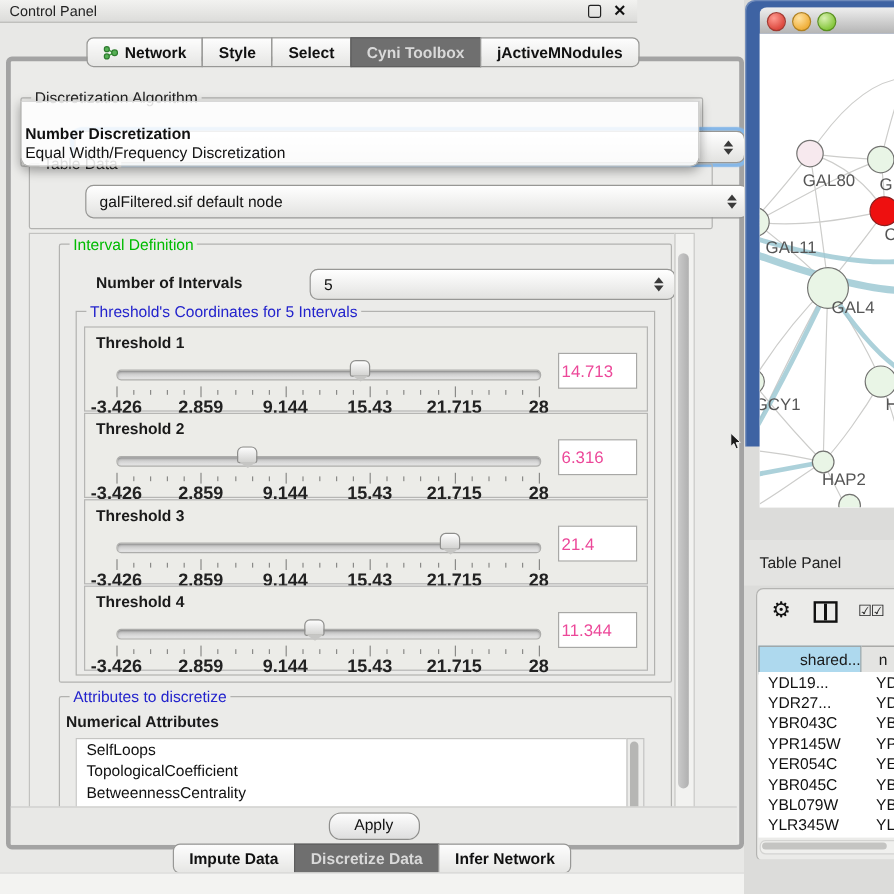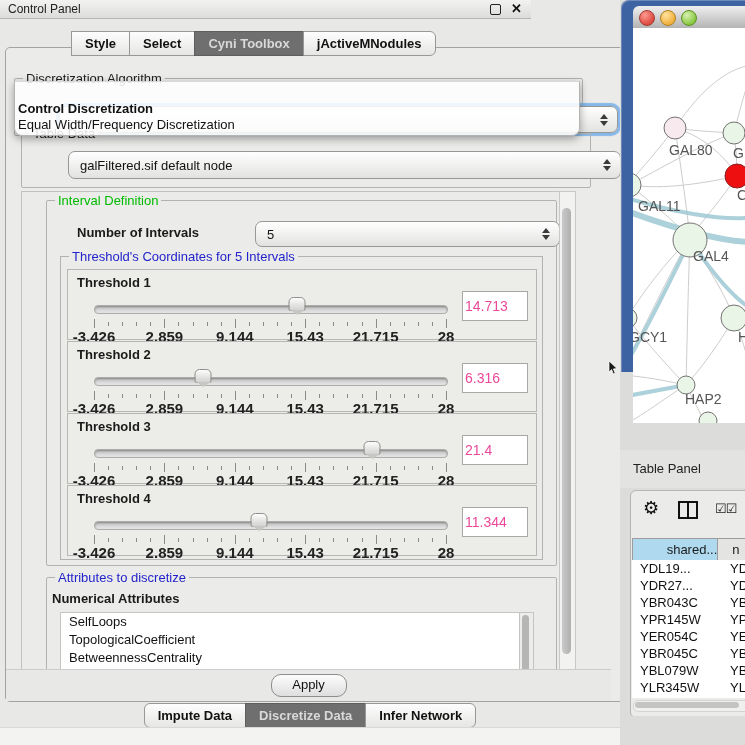--- a/index.html
+++ b/index.html
@@ -19,21 +19,21 @@
   #top-tabs{position:absolute;left:72px;top:31px;height:25px;display:flex;z-index:3;}
   .tab{height:23px;line-height:23px;padding:0 13px;font-size:13px;font-weight:bold;color:#111;
       background:linear-gradient(#fdfdfd,#e6e6e4);border:1px solid #989896;margin-left:-1px;
       display:flex;align-items:center;gap:5px;white-space:nowrap;}
   .tab.first{border-radius:6px 0 0 6px;margin-left:0;}
   .tab.last{border-radius:0 6px 6px 0;}
   .tab.active{background:#6f6f6f;color:#d9d9d9;border-color:#5e5e5e;}
 
   
   #main-panel{position:absolute;left:5px;top:47px;width:607px;height:653px;
-      background:#ebebe9;border:1px solid #a3a3a3;border-radius:5px;padding-left:18px;}
+      background:#ebebe9;border:4px solid #a3a3a3;border-radius:5px;}
 
   .groupbox{position:absolute;border:1px solid #b2b2b0;border-radius:2px;}
   .group-title{position:absolute;top:-8px;left:8px;background:#ebebe9;padding:0 3px;font-size:13px;color:#222;}
   .group-title.green{color:#00bb00;}
   .group-title.blue{color:#2323cc;}
 
   .combo{position:absolute;background:linear-gradient(#ffffff,#e2e2e0);border:1px solid #979795;
       border-radius:7px;font-size:13px;color:#111;margin-left:38px;}
   .combo .combo-text{position:absolute;left:11px;top:50%;transform:translateY(-50%);}
   .stepper{position:absolute;right:9px;top:50%;transform:translateY(-50%);width:8px;height:12px;}
@@ -151,20 +151,30 @@
 <body>
 
 <div id="control-panel">
   <div id="cp-titlebar">
     <span id="cp-title">Control Panel</span>
     <div id="cp-float"></div>
     <div id="cp-close">✕</div>
   </div>
 
   <div id="top-tabs">
+    <div class="tab first">
+      <svg width="13" height="13" viewBox="0 0 13 13">
+        <line x1="3" y1="4" x2="9" y2="7" stroke="#3aa03a" stroke-width="1.2"></line>
+        <line x1="3" y1="10" x2="9" y2="7" stroke="#3aa03a" stroke-width="1.2"></line>
+        <circle cx="3" cy="4" r="2.1" fill="#55b055" stroke="#2e7a2e"></circle>
+        <circle cx="3" cy="10" r="2.1" fill="#55b055" stroke="#2e7a2e"></circle>
+        <circle cx="9.5" cy="7" r="2.4" fill="#55b055" stroke="#2e7a2e"></circle>
+      </svg>
+      <span>Network</span>
+    </div>
     <div class="tab">
         <span>Style</span>
       </div>
     <div class="tab">
         <span>Select</span>
       </div>
     <div class="tab active">
         <span>Cyni Toolbox</span>
       </div>
     <div class="tab last">
@@ -176,21 +186,21 @@
 
     <div class="groupbox" id="algo-group">
       <span class="group-title">Discretization Algorithm</span>
       <div class="combo" id="algo-combo">
         <span class="stepper"></span>
       </div>
     </div>
 
     <div id="algo-popup">
       <div id="popup-options">
-          <div class="popup-option hl">Control Discretization</div>
+          <div class="popup-option hl">Number Discretization</div>
           <div class="popup-option">Equal Width/Frequency Discretization</div>
         </div>
     </div>
 
     <div class="groupbox" id="tabledata-group">
       <span class="group-title">Table Data</span>
       <div class="combo" id="tabledata-combo">
         <span class="combo-text">galFiltered.sif default node</span>
         <span class="stepper"></span>
       </div>

